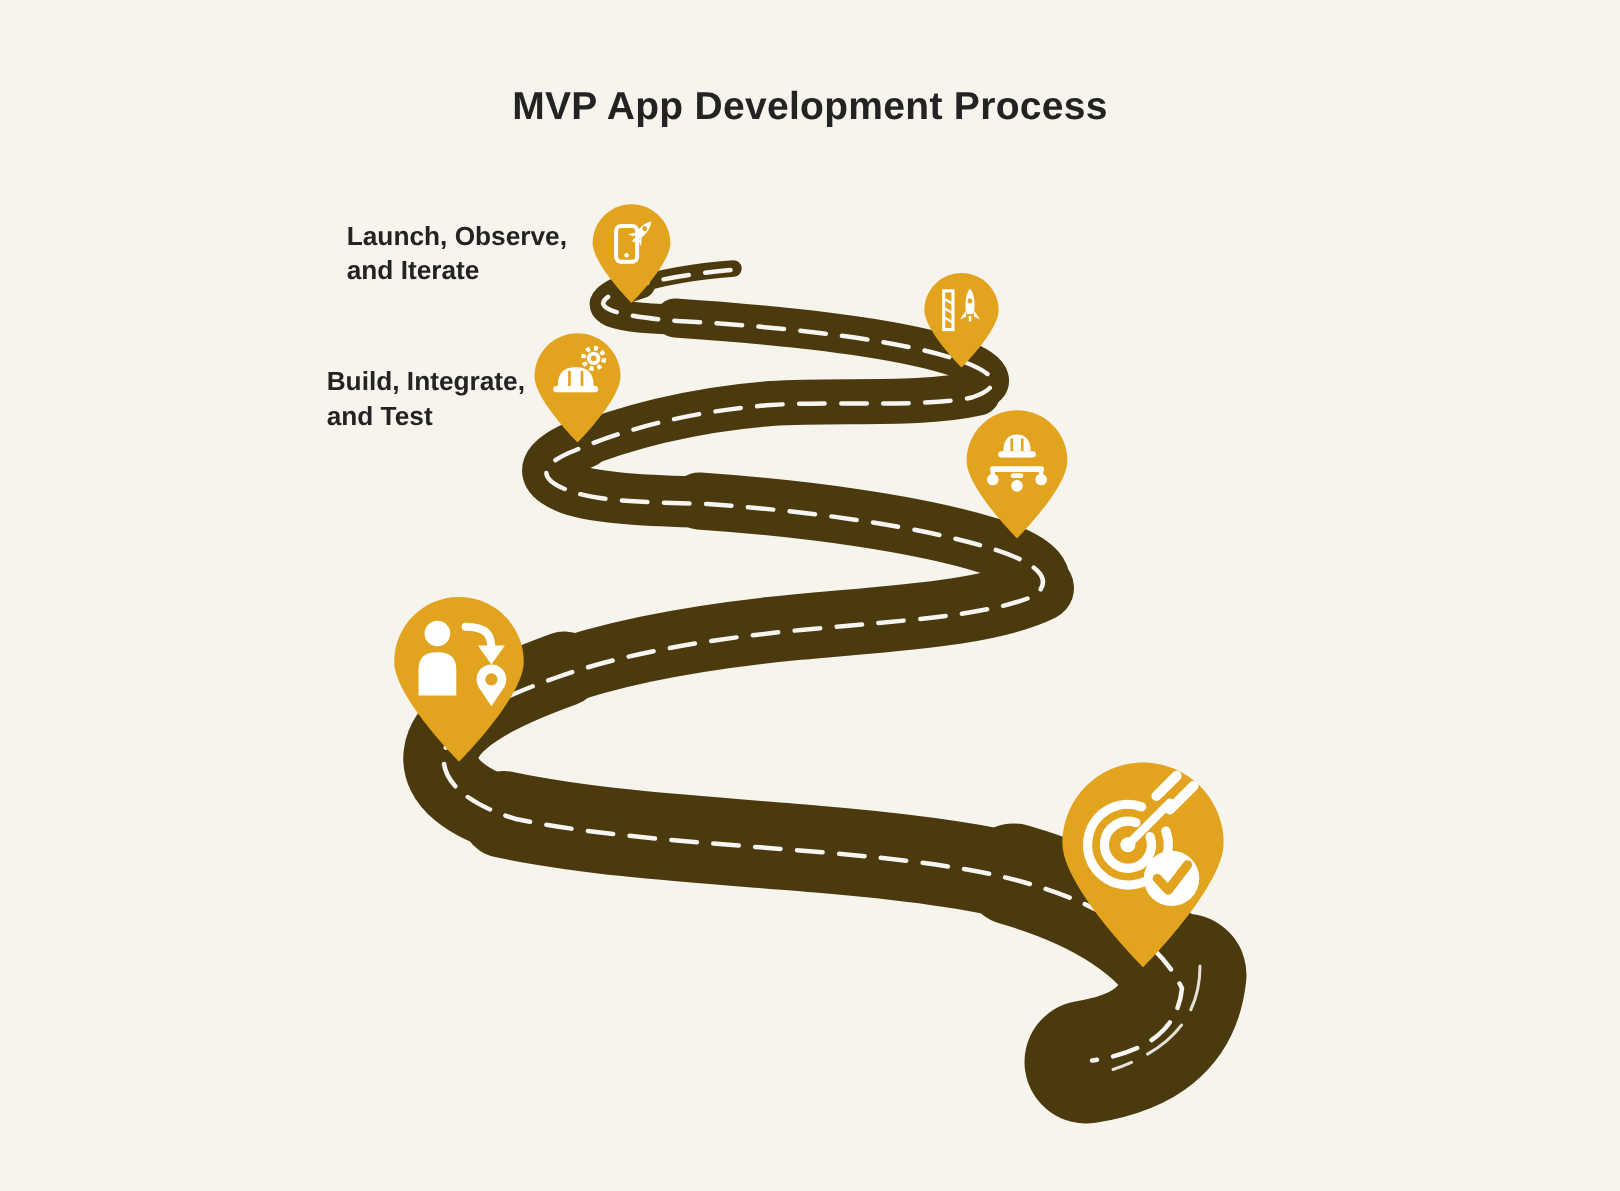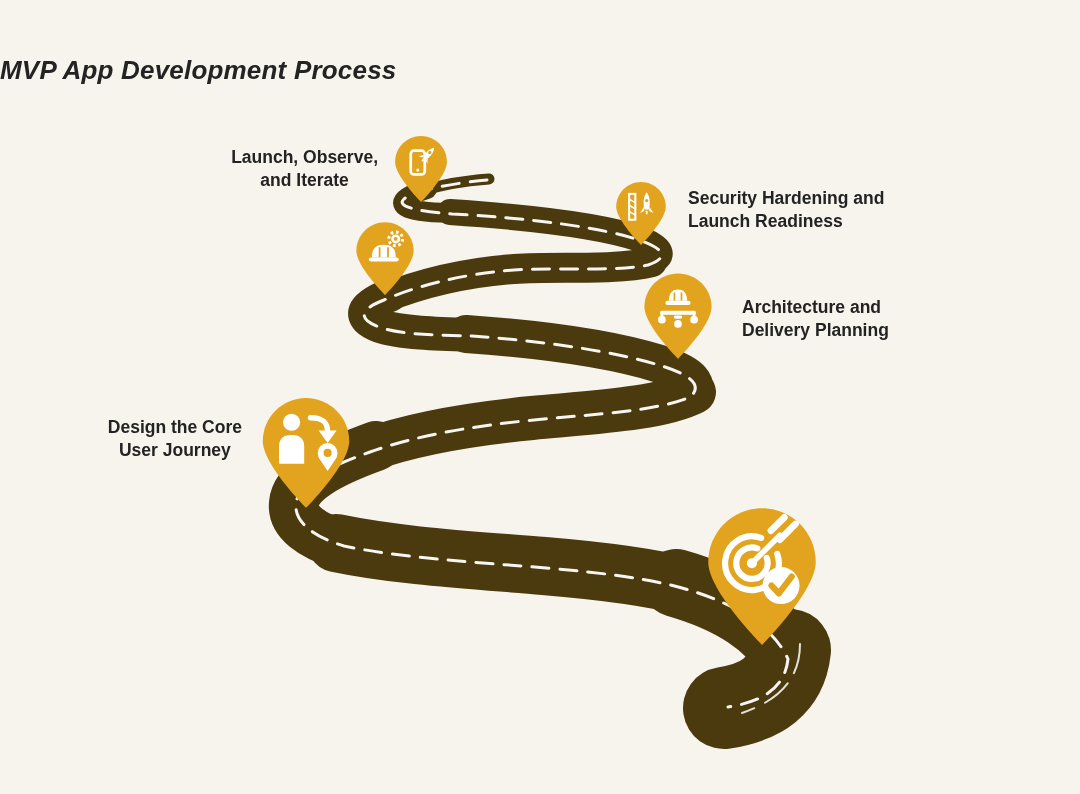--- a/index.html
+++ b/index.html
@@ -13,38 +13,38 @@
   }
   *{box-sizing:border-box;margin:0;padding:0}
   html,body{width:1080px;height:794px}
   body{
     position:relative;overflow:hidden;
     background:var(--color-background);
     font-family:"Liberation Sans",sans-serif;
   }
   .title{
     position:absolute;top:55px;left:0;width:100%;
-    font-size:26px;font-weight:800;
-    color:var(--color-text);letter-spacing:.2px;font-style:italic;
+    text-align:center;font-size:26px;font-weight:800;
+    color:var(--color-text);letter-spacing:.2px;
   }
   .stage{position:absolute;inset:0}
   .road-svg{position:absolute;left:0;top:0}
   .road-seg{stroke:var(--color-road);fill:none;stroke-linecap:round;stroke-linejoin:round}
   .road-dash{stroke:var(--color-white);fill:none;stroke-linecap:round}
   .pin{position:absolute}
   .pin-body{fill:var(--color-pin)}
   .ink{fill:var(--color-white)}
   .ink-stroke{stroke:var(--color-white);fill:none}
   .pin-ink{fill:var(--color-pin)}
   .pin-ink-stroke{stroke:var(--color-pin);fill:none}
   .step-label{
     position:absolute;font-size:17.5px;font-weight:700;
     color:var(--color-text);line-height:1.33;white-space:pre-line;
   }
-  .align-right{text-align:center}
+  .align-right{text-align:left}
   .logo{position:absolute;left:30px;top:741px;display:flex;align-items:center;gap:7px}
   .logo-text{font-size:21px;font-weight:600;color:var(--color-logo_text);letter-spacing:-.2px}
 </style>
 </head>
 <body>
 
 <div class="stage">
 
   <h1 class="title">MVP App Development Process</h1>
 
@@ -147,21 +147,17 @@
       <circle cx="41" cy="51" r="4.5" class="ink"></circle>
       <path class="ink-stroke" stroke-width="5" stroke-linecap="round" d="M66 26 L44 48"></path>
       <path class="ink-stroke" stroke-width="6" stroke-linecap="round" d="M58 22 L70 10 M66 30 L80 16"></path>
       <circle cx="67" cy="71" r="16.5" class="ink"></circle>
       <path class="pin-ink-stroke" stroke-width="5.5" stroke-linecap="round" stroke-linejoin="round" d="M58.5 71 L65 78 L76.5 63"></path>
     </g>
   </svg>
 
   <div class="step-label align-right" style="right:702px;top:146px">Launch, Observe,
 and Iterate</div>
-  <div class="step-label" style="left:688px;top:187px">Security Hardening and
-Launch Readiness</div>
-  <div class="step-label" style="left:742px;top:296px">Architecture and
-Delivery Planning</div>
-  <div class="step-label align-right" style="right:838px;top:416px">Design the Core
-User Journey</div>
+  <div class="step-label align-right" style="right:730px;top:243px">Build, Integrate,
+and Test</div>
 
 
 </div>
 
 </body></html>

